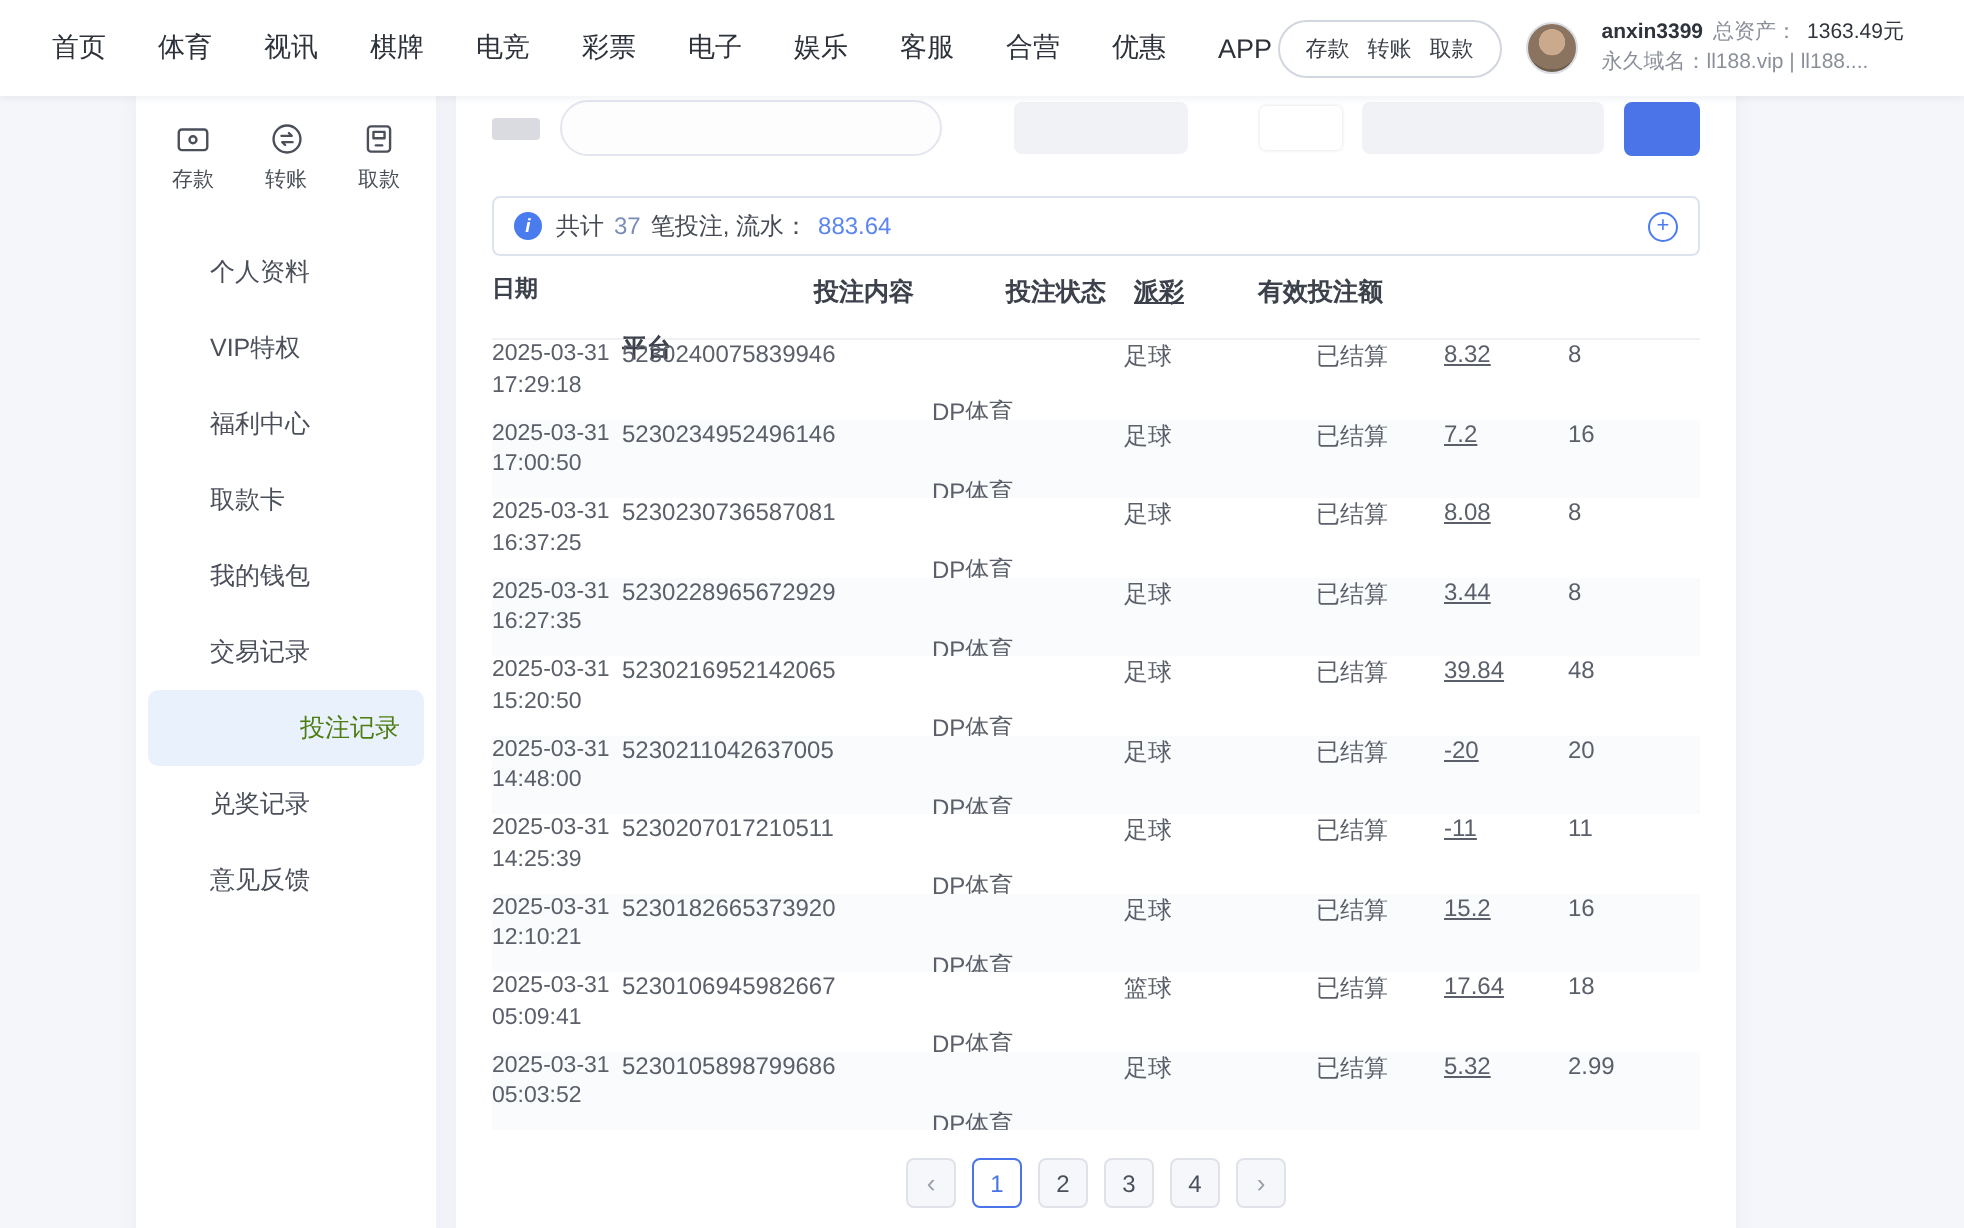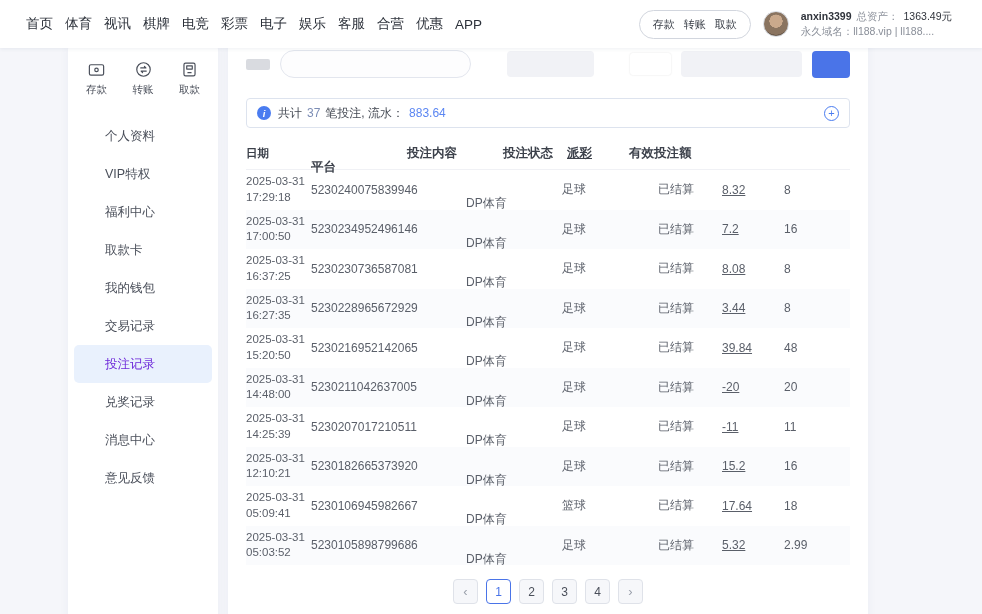--- a/index.html
+++ b/index.html
@@ -6,21 +6,21 @@
   html,body { width:982px; height:614px; overflow:hidden; }
   body { font-family:"Liberation Sans","DejaVu Sans",sans-serif; background:#fff; color:#333; }
 
   
   .header { position:relative; height:48px; background:#fff; box-shadow:0 1px 4px rgba(40,60,100,.08); z-index:10; display:flex; align-items:center; }
   .logo { display:flex; align-items:center; margin-left:30px; gap:8px; }
   .logo-circle { width:32px; height:32px; border-radius:50%; background:linear-gradient(135deg,#9db9f6,#5f86ea); display:flex; align-items:center; justify-content:center; }
   .logo-text { display:flex; flex-direction:column; line-height:1; }
   .brand { font-size:18px; font-weight:bold; color:#475572; letter-spacing:7px; }
   .brand-domain { font-size:9.5px; font-weight:bold; color:#7d9bef; margin-top:2px; letter-spacing:.5px; }
-  .main-nav { display:flex; align-items:center; margin-left:26px; gap:12px;justify-content:space-between; }
+  .main-nav { display:flex; align-items:center; margin-left:26px; gap:26px;justify-content:space-between; }
   .nav-item { font-size:13.5px; color:#2c313a; cursor:pointer; white-space:nowrap; }
   .header-right { margin-left:auto; margin-right:30px; display:flex; align-items:center; gap:12px; }
   .wallet-pill { display:flex; align-items:center; gap:9px; border:1px solid #d2d6de; border-radius:15px; padding:6px 13px; }
   .wallet-pill span { font-size:11px; color:#3a3f48; cursor:pointer; white-space:nowrap; }
   .avatar { width:26px; height:26px; border-radius:50%; background:radial-gradient(circle at 50% 38%,#caa98c 0 34%,#8a7460 35% 70%,#6e5d4e 71%); border:1px solid #d9dde4; flex:none; }
   .user-block { display:flex; flex-direction:column; line-height:1.45; }
   .u-line { display:flex; align-items:center; gap:5px; font-size:10.5px; }
   .u-name { color:#2f333b; font-weight:bold; }
   .u-assets-label { color:#8a8f99; }
   .u-assets { color:#2f333b; }
@@ -32,21 +32,21 @@
 
   
   .sidebar { left:68px; top:-6px; width:150px; height:616px; padding-top:18px; }
   .quick-actions { display:flex; justify-content:space-between; padding:0 18px 6px 18px; }
   .qa { display:flex; flex-direction:column; align-items:center; gap:4px; cursor:pointer; }
   .qa-label { font-size:10.5px; color:#4a4f5a; }
   .side-menu { margin-top:14px; padding:0 6px; }
   .side-item { display:flex; align-items:center; gap:3px; height:38px; padding:0 12px; border-radius:5px; cursor:pointer; color:#4a4f5a; }
   .side-item .s-label { font-size:12.5px; }
   .side-item svg { stroke:#5a6070; }
-  .side-item.active { background:#e9f1fd; color:#6d28d9; }
+  .side-item.active { background:#e9f1fd; color:#4d7c0f;justify-content:space-between; }
   .side-item.active svg { stroke:#5b86f2; }
 
   
   .main-card { left:228px; top:-22px; width:640px; height:629px; overflow:hidden; }
   .filter-row { position:relative; height:58px; padding:18px 18px 0 18px; display:flex; align-items:center; gap:10px; }
   .f-label { width:30px; height:11px; background:#b9bdc6; border-radius:2px; opacity:.55; }
   .f-input { width:238px; height:28px; border:1px solid #e3e6ee; border-radius:15px; background:#fdfdfe; }
   .f-group { height:26px; background:#f1f2f6; border-radius:4px; display:flex; align-items:center; padding:2px; }
   .f-group.g1 { width:108px; margin-left:26px; }
   .f-seg { width:50px; height:22px; background:#fff; border-radius:3px; margin-left:26px; box-shadow:0 0 2px rgba(0,0,0,.12); }
@@ -56,21 +56,21 @@
   
   .banner { margin:14px 18px 0 18px; height:30px; border:1px solid #dde3ee; border-radius:4px; background:#fff; display:flex; align-items:center; padding:0 10px; gap:7px; }
   .info-ic { width:14px; height:14px; border-radius:50%; background:#4a7cf0; color:#fff; font-size:9.5px; font-weight:bold; display:flex; align-items:center; justify-content:center; font-style:italic; flex:none; }
   .banner .b-text { font-size:12px; color:#454a54; display:flex; gap:5px; align-items:center; }
   .b-count { color:#7c8db5; }
   .b-value { color:#5b86f2; }
   .plus-ic { margin-left:auto; width:15px; height:15px; border:1px solid #4a7cf0; color:#4a7cf0; border-radius:50%; font-size:11px; line-height:13px; text-align:center; cursor:pointer; flex:none; }
 
   
   .table { margin:10px 18px 0 18px; }
-  .thead, .trow { display:flex; align-items:center; }
+  .thead, .trow { display:flex; }
   .thead { height:32px; border-bottom:1px solid #f0f1f5; }
   .th { font-size:12.5px; color:#3c414b; font-weight:bold; }
   .trow { height:39.5px; }
   .trow:nth-child(even) { background:#fafbfd; }
   .td { font-size:12px; color:#5a5f69; overflow:hidden; white-space:nowrap; }
   .c-date { width:65px; } .c-order { width:155px; } .c-plat { width:96px;margin-top:28px; }
   .c-content { width:96px; } .c-status { width:64px; } .c-payout { width:62px;text-decoration:underline; } .c-valid { width:66px; }
   .c-date { display:flex; flex-direction:column; line-height:1.35; font-size:11.5px; }
 
   
@@ -229,29 +229,20 @@
               <rect x="5" y="5.5" width="14" height="15" rx="2"></rect>
               <rect x="9" y="3" width="6" height="4" rx="1"></rect>
               <path d="M9 12h6M9 15.5h4"></path>
             </svg>
           </span>
         <span class="s-label">兑奖记录</span>
       </div>
         <div class="side-item">
         <span class="s-ic">
             <svg width="16" height="16" viewBox="0 0 24 24" fill="none" stroke="currentColor" stroke-width="1.5" stroke-linecap="round" stroke-linejoin="round" style="stroke:inherit">
-              <rect x="3" y="6" width="18" height="12" rx="2"></rect>
-              <path d="M3.5 7.5l8.5 6 8.5-6"></path>
-            </svg>
-          </span>
-        <span class="s-label">消息中心</span>
-      </div>
-        <div class="side-item">
-        <span class="s-ic">
-            <svg width="16" height="16" viewBox="0 0 24 24" fill="none" stroke="currentColor" stroke-width="1.5" stroke-linecap="round" stroke-linejoin="round" style="stroke:inherit">
               <rect x="3.5" y="5" width="17" height="14" rx="2"></rect>
               <path d="M8.5 13.5l1.8-.3 5.2-5.2-1.5-1.5-5.2 5.2z"></path>
             </svg>
           </span>
         <span class="s-label">意见反馈</span>
       </div>
       </div>
 
   </aside>
 

